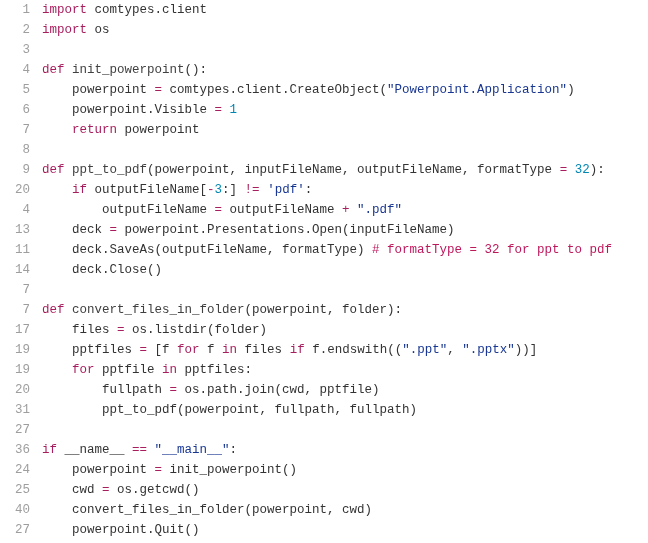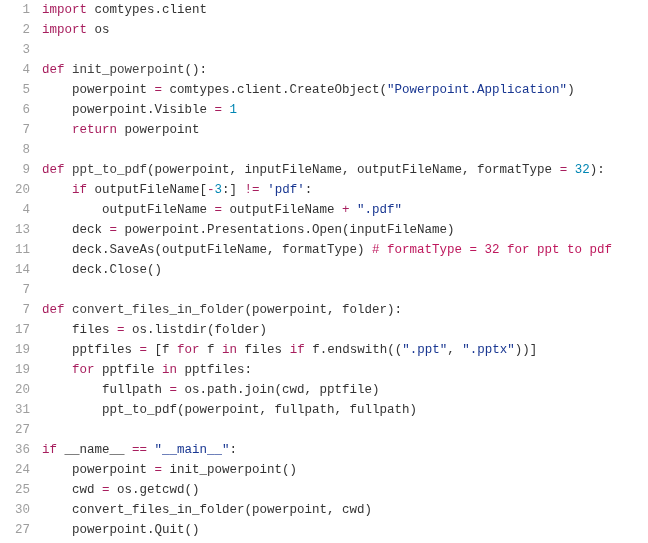--- a/index.html
+++ b/index.html
@@ -61,17 +61,17 @@
       <div class="line">7</div>
       <div class="line">17</div>
       <div class="line">19</div>
       <div class="line">19</div>
       <div class="line">20</div>
       <div class="line">31</div>
       <div class="line">27</div>
       <div class="line">36</div>
       <div class="line">24</div>
       <div class="line">25</div>
-      <div class="line">30</div>
+      <div class="line">40</div>
       <div class="line">27</div>
     </div>
   <div class="code" id="code"><div class="line"><span class="kw">import</span><span class="ident"> comtypes.client</span></div><div class="line"><span class="kw">import</span><span class="ident"> os</span></div><div class="line">&nbsp;</div><div class="line"><span class="kw">def</span><span class="ident"> </span><span class="fn">init_powerpoint</span><span class="ident">():</span></div><div class="line"><span class="ident">    powerpoint </span><span class="cmp">=</span><span class="ident"> comtypes.client.CreateObject(</span><span class="str">"Powerpoint.Application"</span><span class="ident">)</span></div><div class="line"><span class="ident">    powerpoint.Visible </span><span class="cmp">=</span><span class="ident"> </span><span class="num">1</span></div><div class="line"><span class="ident">    </span><span class="kw">return</span><span class="ident"> powerpoint</span></div><div class="line">&nbsp;</div><div class="line"><span class="kw">def</span><span class="ident"> </span><span class="fn">ppt_to_pdf</span><span class="ident">(powerpoint, inputFileName, outputFileName, formatType </span><span class="cmp">=</span><span class="ident"> </span><span class="num">32</span><span class="ident">):</span></div><div class="line"><span class="ident">    </span><span class="kw">if</span><span class="ident"> outputFileName[</span><span class="cmp">-</span><span class="num">3</span><span class="ident">:] </span><span class="cmp">!=</span><span class="ident"> </span><span class="str">'pdf'</span><span class="ident">:</span></div><div class="line"><span class="ident">        outputFileName </span><span class="cmp">=</span><span class="ident"> outputFileName </span><span class="cmp">+</span><span class="ident"> </span><span class="str">".pdf"</span></div><div class="line"><span class="ident">    deck </span><span class="cmp">=</span><span class="ident"> powerpoint.Presentations.Open(inputFileName)</span></div><div class="line"><span class="ident">    deck.SaveAs(outputFileName, formatType) </span><span class="cmt"># formatType = 32 for ppt to pdf</span></div><div class="line"><span class="ident">    deck.Close()</span></div><div class="line">&nbsp;</div><div class="line"><span class="kw">def</span><span class="ident"> </span><span class="fn">convert_files_in_folder</span><span class="ident">(powerpoint, folder):</span></div><div class="line"><span class="ident">    files </span><span class="cmp">=</span><span class="ident"> os.listdir(folder)</span></div><div class="line"><span class="ident">    pptfiles </span><span class="cmp">=</span><span class="ident"> [f </span><span class="kw">for</span><span class="ident"> f </span><span class="kw">in</span><span class="ident"> files </span><span class="kw">if</span><span class="ident"> f.endswith((</span><span class="str">".ppt"</span><span class="ident">, </span><span class="str">".pptx"</span><span class="ident">))]</span></div><div class="line"><span class="ident">    </span><span class="kw">for</span><span class="ident"> pptfile </span><span class="kw">in</span><span class="ident"> pptfiles:</span></div><div class="line"><span class="ident">        fullpath </span><span class="cmp">=</span><span class="ident"> os.path.join(cwd, pptfile)</span></div><div class="line"><span class="ident">        ppt_to_pdf(powerpoint, fullpath, fullpath)</span></div><div class="line">&nbsp;</div><div class="line"><span class="kw">if</span><span class="ident"> __name__ </span><span class="cmp">==</span><span class="ident"> </span><span class="str">"__main__"</span><span class="ident">:</span></div><div class="line"><span class="ident">    powerpoint </span><span class="cmp">=</span><span class="ident"> init_powerpoint()</span></div><div class="line"><span class="ident">    cwd </span><span class="cmp">=</span><span class="ident"> os.getcwd()</span></div><div class="line"><span class="ident">    convert_files_in_folder(powerpoint, cwd)</span></div><div class="line"><span class="ident">    powerpoint.Quit()</span></div></div>
 </div>
 
 </body></html>

